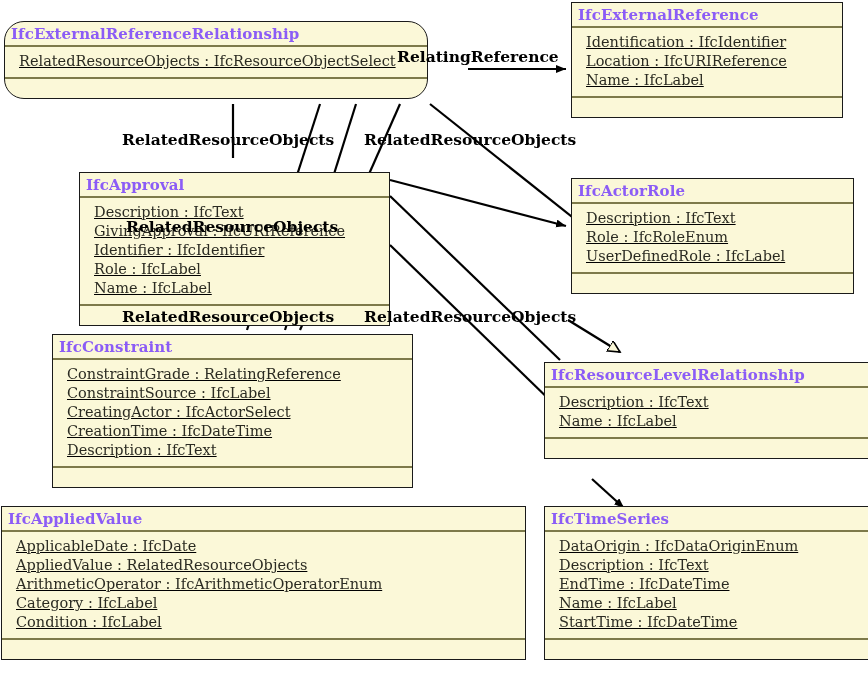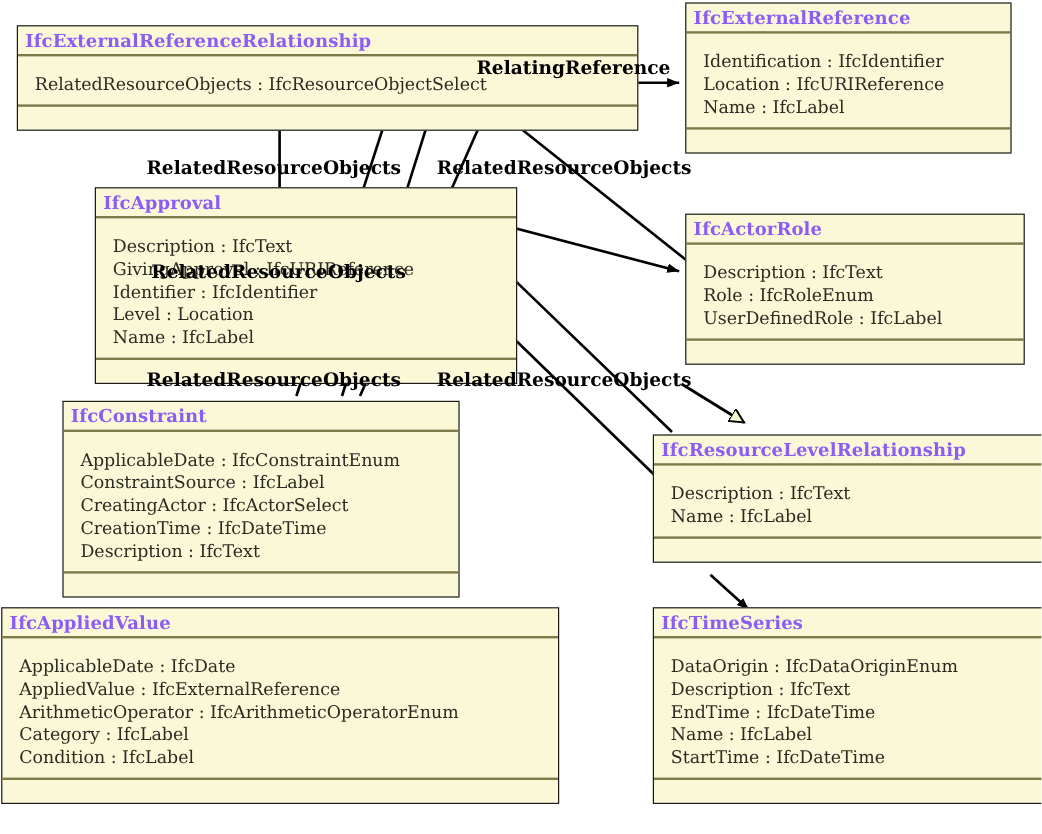--- a/index.html
+++ b/index.html
@@ -35,23 +35,24 @@
     text-align: left;
     font-weight: bold;
     font-size: 15px;
     color: #8b5cf6;
     padding: 4px 6px 2px 6px;
     border-bottom: 2.5px solid #7d7a4a;
     line-height: 1.15;
     letter-spacing: 0.1px;
   }
   .uml-attrs {
-    padding: 15px 8px 6px 14px;
+    padding: 5px 8px 6px 14px;
     border-bottom: 2.5px solid #7d7a4a;
     min-height: 10px;
+    text-decoration: underline;
   }
   .uml-attrs div {
     font-size: 14.5px;
     color: #2b2b22;
     line-height: 1.305;
     white-space: nowrap;
   }
   .uml-ops {
     min-height: 15px;
     padding: 2px 6px;
@@ -118,86 +119,86 @@
 
     <g>
       <line x1="592" y1="479" x2="624" y2="508" stroke="#000" stroke-width="2.2" marker-end="url(#arrow-open)"></line>
     </g>
 
     <g>
       <line x1="400" y1="104" x2="300" y2="330" stroke="#000" stroke-width="2.2"></line>
     </g>
   </svg>
 
-  <div class="uml-class" style="left:14px; top:21px; width:518px;">
+  <div class="uml-class" style="left:4px; top:21px; width:424px;border-radius:20px;">
     <div class="uml-name">IfcExternalReferenceRelationship</div>
     <div class="uml-attrs">
       <div>RelatedResourceObjects : IfcResourceObjectSelect</div>
     </div>
     <div class="uml-ops"></div>
   </div>
 
   <div class="uml-class" style="left:571px; top:2px; width:272px;">
     <div class="uml-name">IfcExternalReference</div>
     <div class="uml-attrs">
       <div>Identification : IfcIdentifier</div>
       <div>Location : IfcURIReference</div>
       <div>Name : IfcLabel</div>
     </div>
     <div class="uml-ops"></div>
   </div>
 
-  <div class="uml-class" style="left:79px; top:156px; width:352px;">
+  <div class="uml-class" style="left:79px; top:172px; width:311px;">
     <div class="uml-name">IfcApproval</div>
     <div class="uml-attrs">
       <div>Description : IfcText</div>
       <div>GivingApproval : IfcURIReference</div>
       <div>Identifier : IfcIdentifier</div>
-      <div>Level : Location</div>
+      <div>Role : IfcLabel</div>
       <div>Name : IfcLabel</div>
     </div>
     <div class="uml-ops"></div>
   </div>
 
   <div class="uml-class" style="left:571px; top:178px; width:283px;">
     <div class="uml-name">IfcActorRole</div>
     <div class="uml-attrs">
       <div>Description : IfcText</div>
       <div>Role : IfcRoleEnum</div>
       <div>UserDefinedRole : IfcLabel</div>
     </div>
     <div class="uml-ops"></div>
   </div>
 
-  <div class="uml-class" style="left:52px; top:334px; width:331px;">
+  <div class="uml-class" style="left:52px; top:334px; width:361px;">
     <div class="uml-name">IfcConstraint</div>
     <div class="uml-attrs">
-      <div>ApplicableDate : IfcConstraintEnum</div>
+      <div>ConstraintGrade : RelatingReference</div>
       <div>ConstraintSource : IfcLabel</div>
       <div>CreatingActor : IfcActorSelect</div>
       <div>CreationTime : IfcDateTime</div>
       <div>Description : IfcText</div>
     </div>
     <div class="uml-ops"></div>
   </div>
 
   <div class="uml-class" style="left:544px; top:362px; width:374px;">
     <div class="uml-name">IfcResourceLevelRelationship</div>
     <div class="uml-attrs">
       <div>Description : IfcText</div>
       <div>Name : IfcLabel</div>
     </div>
     <div class="uml-ops"></div>
   </div>
 
-  <div class="uml-class" style="left:1px; top:506px; width:465px;">
+  <div class="uml-class" style="left:1px; top:506px; width:525px;">
     <div class="uml-name">IfcAppliedValue</div>
     <div class="uml-attrs">
       <div>ApplicableDate : IfcDate</div>
-      <div>AppliedValue : IfcExternalReference</div>
+      <div>AppliedValue : RelatedResourceObjects</div>
       <div>ArithmeticOperator : IfcArithmeticOperatorEnum</div>
       <div>Category : IfcLabel</div>
       <div>Condition : IfcLabel</div>
     </div>
     <div class="uml-ops"></div>
   </div>
 
   <div class="uml-class" style="left:544px; top:506px; width:360px;">
     <div class="uml-name">IfcTimeSeries</div>
     <div class="uml-attrs">

